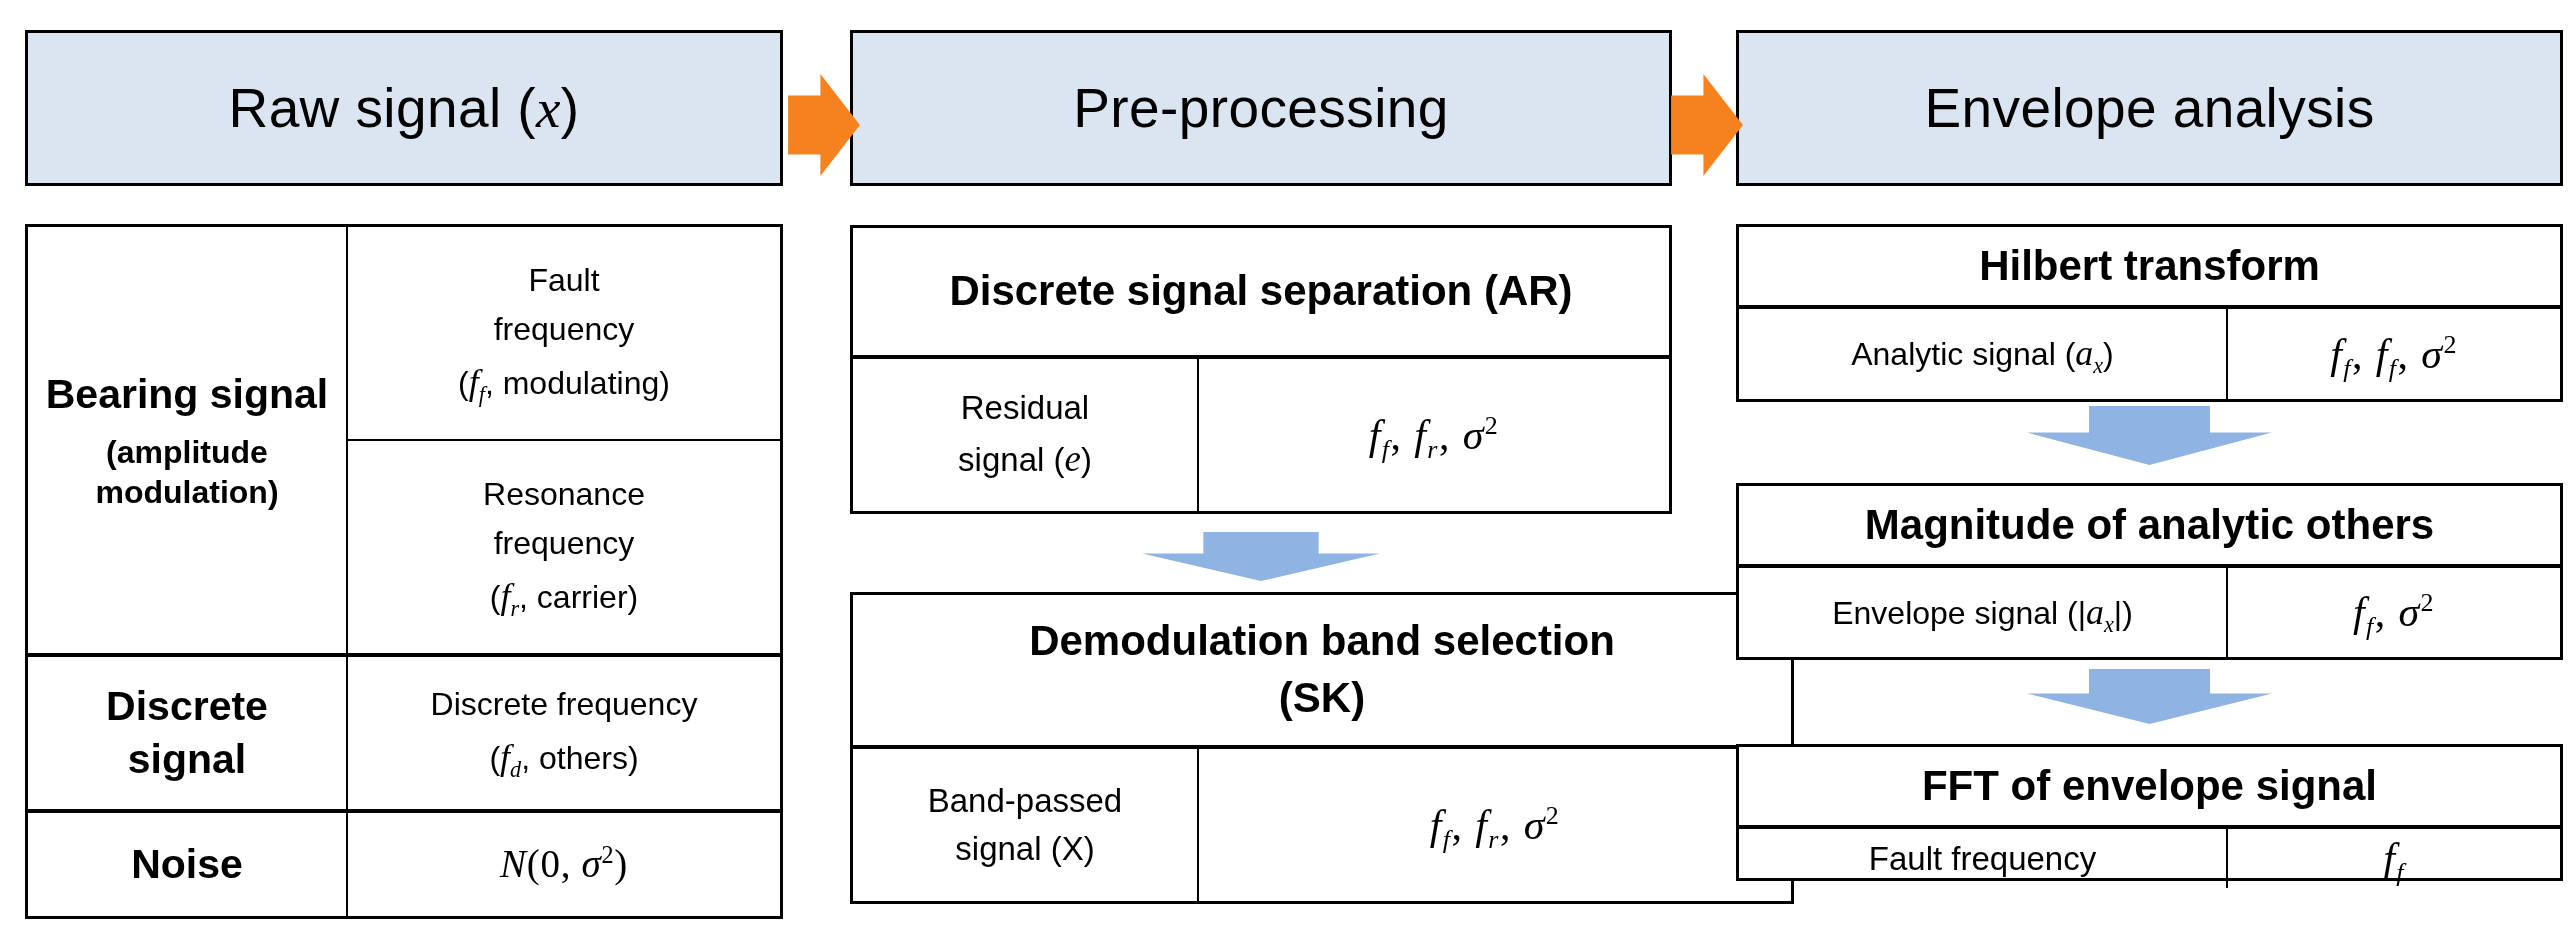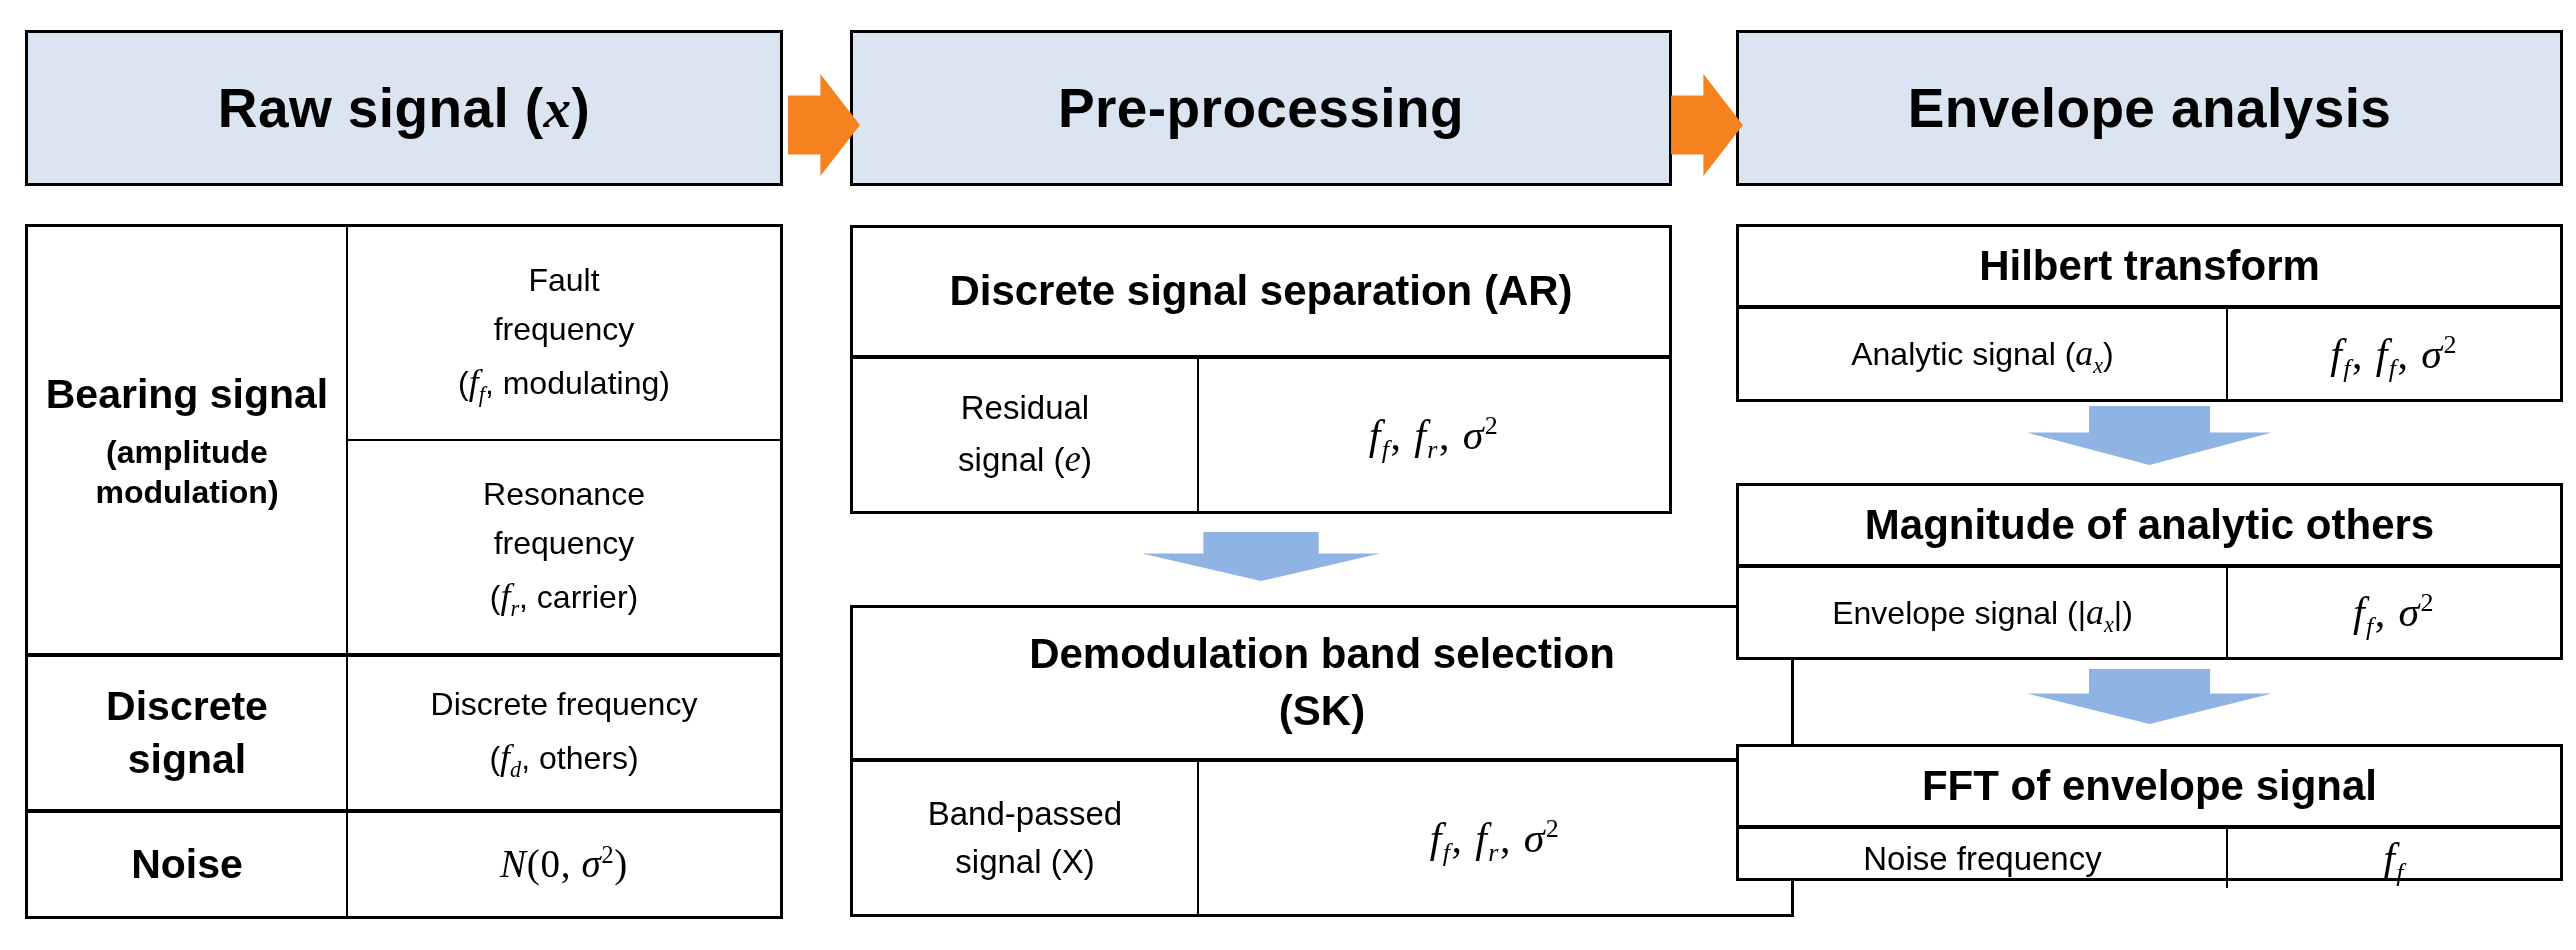--- a/index.html
+++ b/index.html
@@ -13,21 +13,21 @@
   .canvas{
     position:relative;width:2576px;height:951px;background:var(--background);
     overflow:hidden;font-family:"Liberation Sans",sans-serif;color:#000;
   }
   
   .hdr{
     position:absolute;top:30px;height:156px;box-sizing:border-box;
     background:var(--header-fill);border:3.6px solid var(--border);
     display:flex;align-items:center;justify-content:center;
   }
-  .hdr-label{font-size:55px;font-weight:bold;letter-spacing:0.4px;}
+  .hdr-label{font-size:55px;font-weight:normal;letter-spacing:0.4px;}
   #hdr-raw{left:25px;width:758px;}
   #hdr-pre{left:850px;width:822px;}
   #hdr-env{left:1736px;width:827px;}
   
   .arrow{position:absolute;line-height:0;}
   .arrow-right{color:var(--orange-arrow);}
   .arrow-down{color:var(--blue-arrow);}
   
   .tbl{
     position:absolute;box-sizing:border-box;border:3.6px solid var(--border);
@@ -52,21 +52,21 @@
   .body-txt i.mi,.body-txt2 i.mi{font-size:1.12em;}
   sub{font-size:62%;line-height:0;}
   sup{font-size:62%;line-height:0;font-style:normal;font-family:"Liberation Serif",serif;}
   .formula{font-family:"Liberation Serif",serif;font-size:42px;line-height:1.2;letter-spacing:1.4px;}
   .formula-sm{font-family:"Liberation Serif",serif;font-size:39px;line-height:1.2;letter-spacing:0.7px;}
   
   #raw-table{left:25px;top:224px;width:758px;height:695px;
     grid-template-columns:320px 1fr;grid-template-rows:214px 216px 156px 1fr;}
   #ar-box{left:850px;top:225px;width:822px;height:289px;
     grid-template-columns:346px 1fr;grid-template-rows:131px 1fr;}
-  #sk-box{left:850px;top:605px;width:944px;height:312px;
+  #sk-box{left:850px;top:592px;width:944px;height:312px;
     grid-template-columns:346px 1fr;grid-template-rows:154px 1fr;}
   #hilbert-box{left:1736px;top:224px;width:827px;height:178px;
     grid-template-columns:489px 1fr;grid-template-rows:82px 1fr;}
   #magnitude-box{left:1736px;top:483px;width:827px;height:177px;
     grid-template-columns:489px 1fr;grid-template-rows:82px 1fr;}
   #fft-box{left:1736px;top:744px;width:827px;height:137px;
     grid-template-columns:489px 1fr;grid-template-rows:82px 1fr;}
 </style>
 </head>
 <body>
@@ -183,21 +183,21 @@
     <svg width="245" height="55" viewBox="0 0 340 76">
         <polygon points="86,0 254,0 254,34 340,34 170,76 0,34 86,34" fill="currentColor"></polygon>
       </svg>
   </div>
 
   <div class="tbl" id="fft-box">
     <div class="c span2 bb6">
       <span class="box-title">FFT of envelope signal</span>
     </div>
     <div class="c br4" style="grid-column:1;grid-row:2;">
-      <span class="body-txt2">Noise frequency</span>
+      <span class="body-txt2">Fault frequency</span>
     </div>
     <div class="c" style="grid-column:2;grid-row:2;">
       <span class="formula"><i class="mi">f<sub>f</sub></i></span>
     </div>
   </div>
 
 </div>
 
 
 </body></html>

